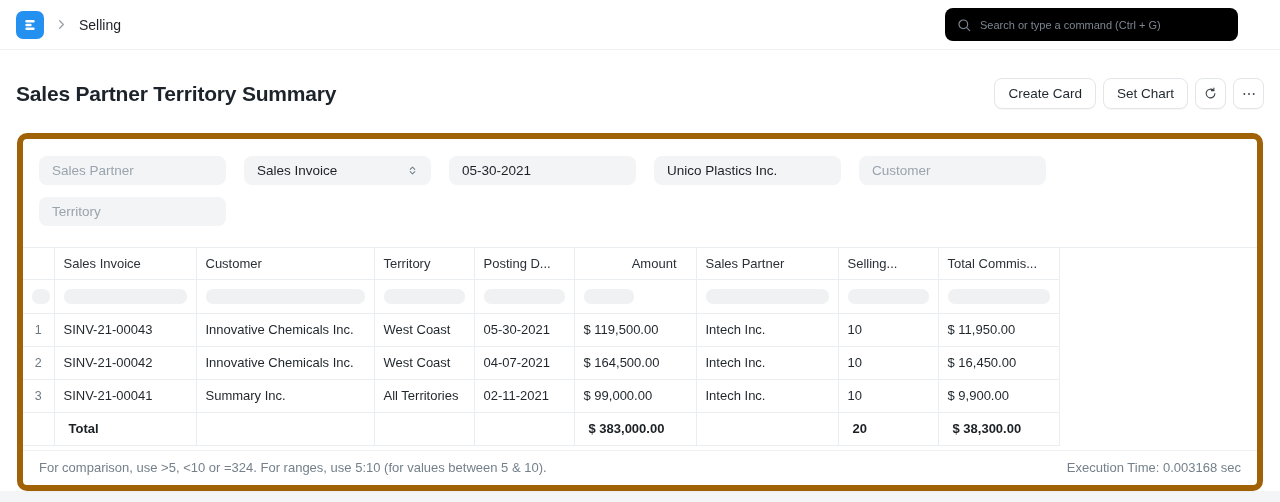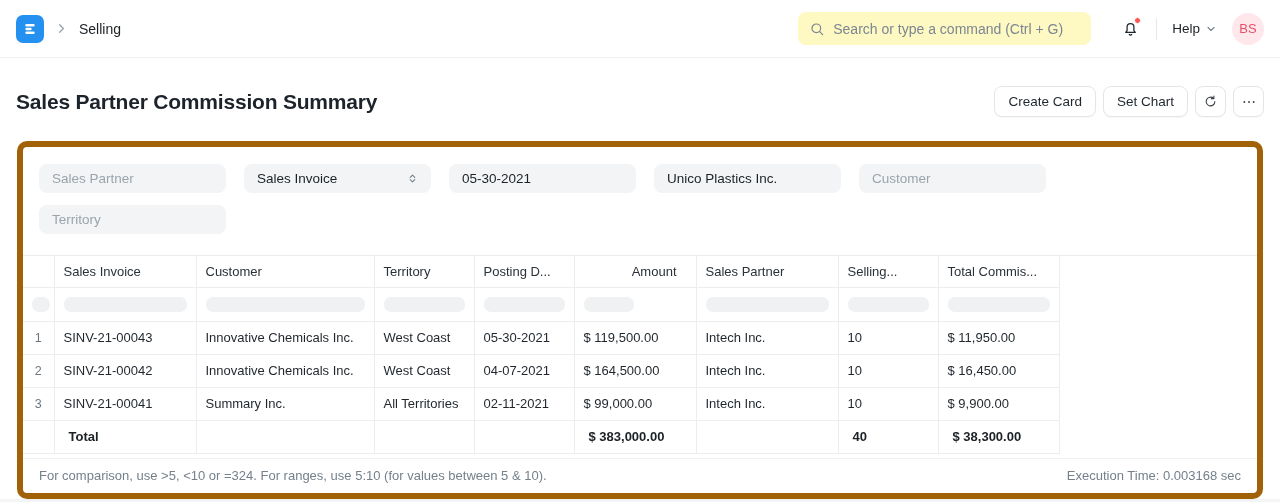--- a/index.html
+++ b/index.html
@@ -4,35 +4,35 @@
 <style>
   * { box-sizing: border-box; margin: 0; padding: 0; }
   html,body { width:1280px; height:502px; overflow:hidden; }
   body {
     font-family: "Liberation Sans", "DejaVu Sans", sans-serif;
     background:#f4f5f6;
     color:#1c2126;
   }
   
   .navbar {
-    height:58px; background:#fff; border-bottom:1px solid #eef0f2;
+    height:50px; background:#fff; border-bottom:1px solid #eef0f2;
     display:flex; align-items:center; padding:0 16px;
   }
   .nav-left { display:flex; align-items:center; gap:10px; }
   .logo {
     width:28px; height:28px; border-radius:7px; background:#2490ef;
     display:flex; align-items:center; justify-content:center; cursor:pointer;
   }
   .crumb-chev { display:flex; align-items:center; color:#98a1a9; }
   .crumb { font-size:14px; color:#1c2126; text-decoration:none; cursor:pointer; }
   .searchbar {
     margin-left:auto; margin-right:26px;
-    width:293px; height:33px; background:#fef9c3; border-radius:8px;
+    width:293px; height:33px; background:#000000; border-radius:8px;
     display:flex; align-items:center; gap:8px; padding:0 11px;
-    color:#7c8691; font-size:14px; cursor:text;
+    color:#7c8691; font-size:11px; cursor:text;
   }
   .search-ph { white-space:nowrap; overflow:hidden; }
   .nav-right { display:flex; align-items:center; }
   .bell-wrap { position:relative; width:26px; height:26px; display:flex; align-items:center; justify-content:center; cursor:pointer; }
   .bell-dot { position:absolute; top:1px; right:2px; width:7px; height:7px; border-radius:50%; border:1.5px solid #fff; }
   .nav-divider { width:1px; height:22px; background:#e5e8ea; margin:0 13px; }
   .help { display:flex; align-items:center; gap:5px; font-size:13.5px; color:#1c2126; cursor:pointer; padding:4px 2px; }
   .avatar {
     width:32px; height:32px; border-radius:50%; margin-left:13px;
     display:flex; align-items:center; justify-content:center;
@@ -122,46 +122,25 @@
   <div class="searchbar">
     <span style="display:flex;">
       <svg width="16" height="16" viewBox="0 0 24 24" fill="none" stroke="#7c8691" stroke-width="1.8" stroke-linecap="round">
           <circle cx="11" cy="11" r="6.5"></circle>
           <path d="M16 16l4.5 4.5"></path>
         </svg>
     </span>
     <span class="search-ph">Search or type a command (Ctrl + G)</span>
   </div>
 
-  <div class="nav-right">
-    <div class="bell-wrap">
-      <span style="display:flex;">
-        <svg width="19" height="19" viewBox="0 0 24 24" fill="none" stroke="#1f272e" stroke-width="1.6" stroke-linecap="round" stroke-linejoin="round">
-          <path d="M6 17h12l-1.7-2.3v-4.5a4.3 4.3 0 0 0-8.6 0v4.5L6 17z"></path>
-          <path d="M10.4 19.5a1.9 1.9 0 0 0 3.2 0"></path>
-        </svg>
-      </span>
-      <span class="bell-dot" style="background:#ff5656;"></span>
-    </div>
-    <div class="nav-divider"></div>
-    <div class="help">
-      <span>Help</span>
-      <span style="display:flex;">
-        <svg width="12" height="12" viewBox="0 0 24 24" fill="none" stroke="#74808b" stroke-width="2.2" stroke-linecap="round" stroke-linejoin="round">
-            <path d="M6 9l6 6 6-6"></path>
-          </svg>
-      </span>
-    </div>
-    <div class="avatar" style="background:#ffe7eb; color:#e8506a;">BS</div>
-  </div>
 </header>
 
 <main class="content">
   <div class="page-head">
-    <h1 class="page-title">Sales Partner Commission Summary</h1>
+    <h1 class="page-title">Sales Partner Territory Summary</h1>
     <div class="actions">
       <button class="btn">Create Card</button>
       <button class="btn">Set Chart</button>
       <button class="btn btn-icon">
         <span style="display:flex;">
           <svg width="15" height="15" viewBox="0 0 24 24" fill="none" stroke="#383e45" stroke-width="1.7" stroke-linecap="round" stroke-linejoin="round">
             <path d="M19 12a7 7 0 1 1-2-4.9"></path>
             <path d="M17.4 3.4v4h-4"></path>
           </svg>
         </span>
@@ -307,21 +286,21 @@
           </tr>
 
           <tr class="total-row">
             <td class="col-num"></td>
             <td>Total</td>
             <td></td>
             <td></td>
             <td></td>
             <td class="num">$ 383,000.00</td>
             <td></td>
-            <td class="num">40</td>
+            <td class="num">20</td>
             <td class="num">$ 38,300.00</td>
           </tr>
         </tbody>
       </table>
     </div>
 
     <div class="card-footer">
       <span>For comparison, use &gt;5, &lt;10 or =324. For ranges, use 5:10 (for values between 5 &amp; 10).</span>
       <span>Execution Time: 0.003168 sec</span>
     </div>

